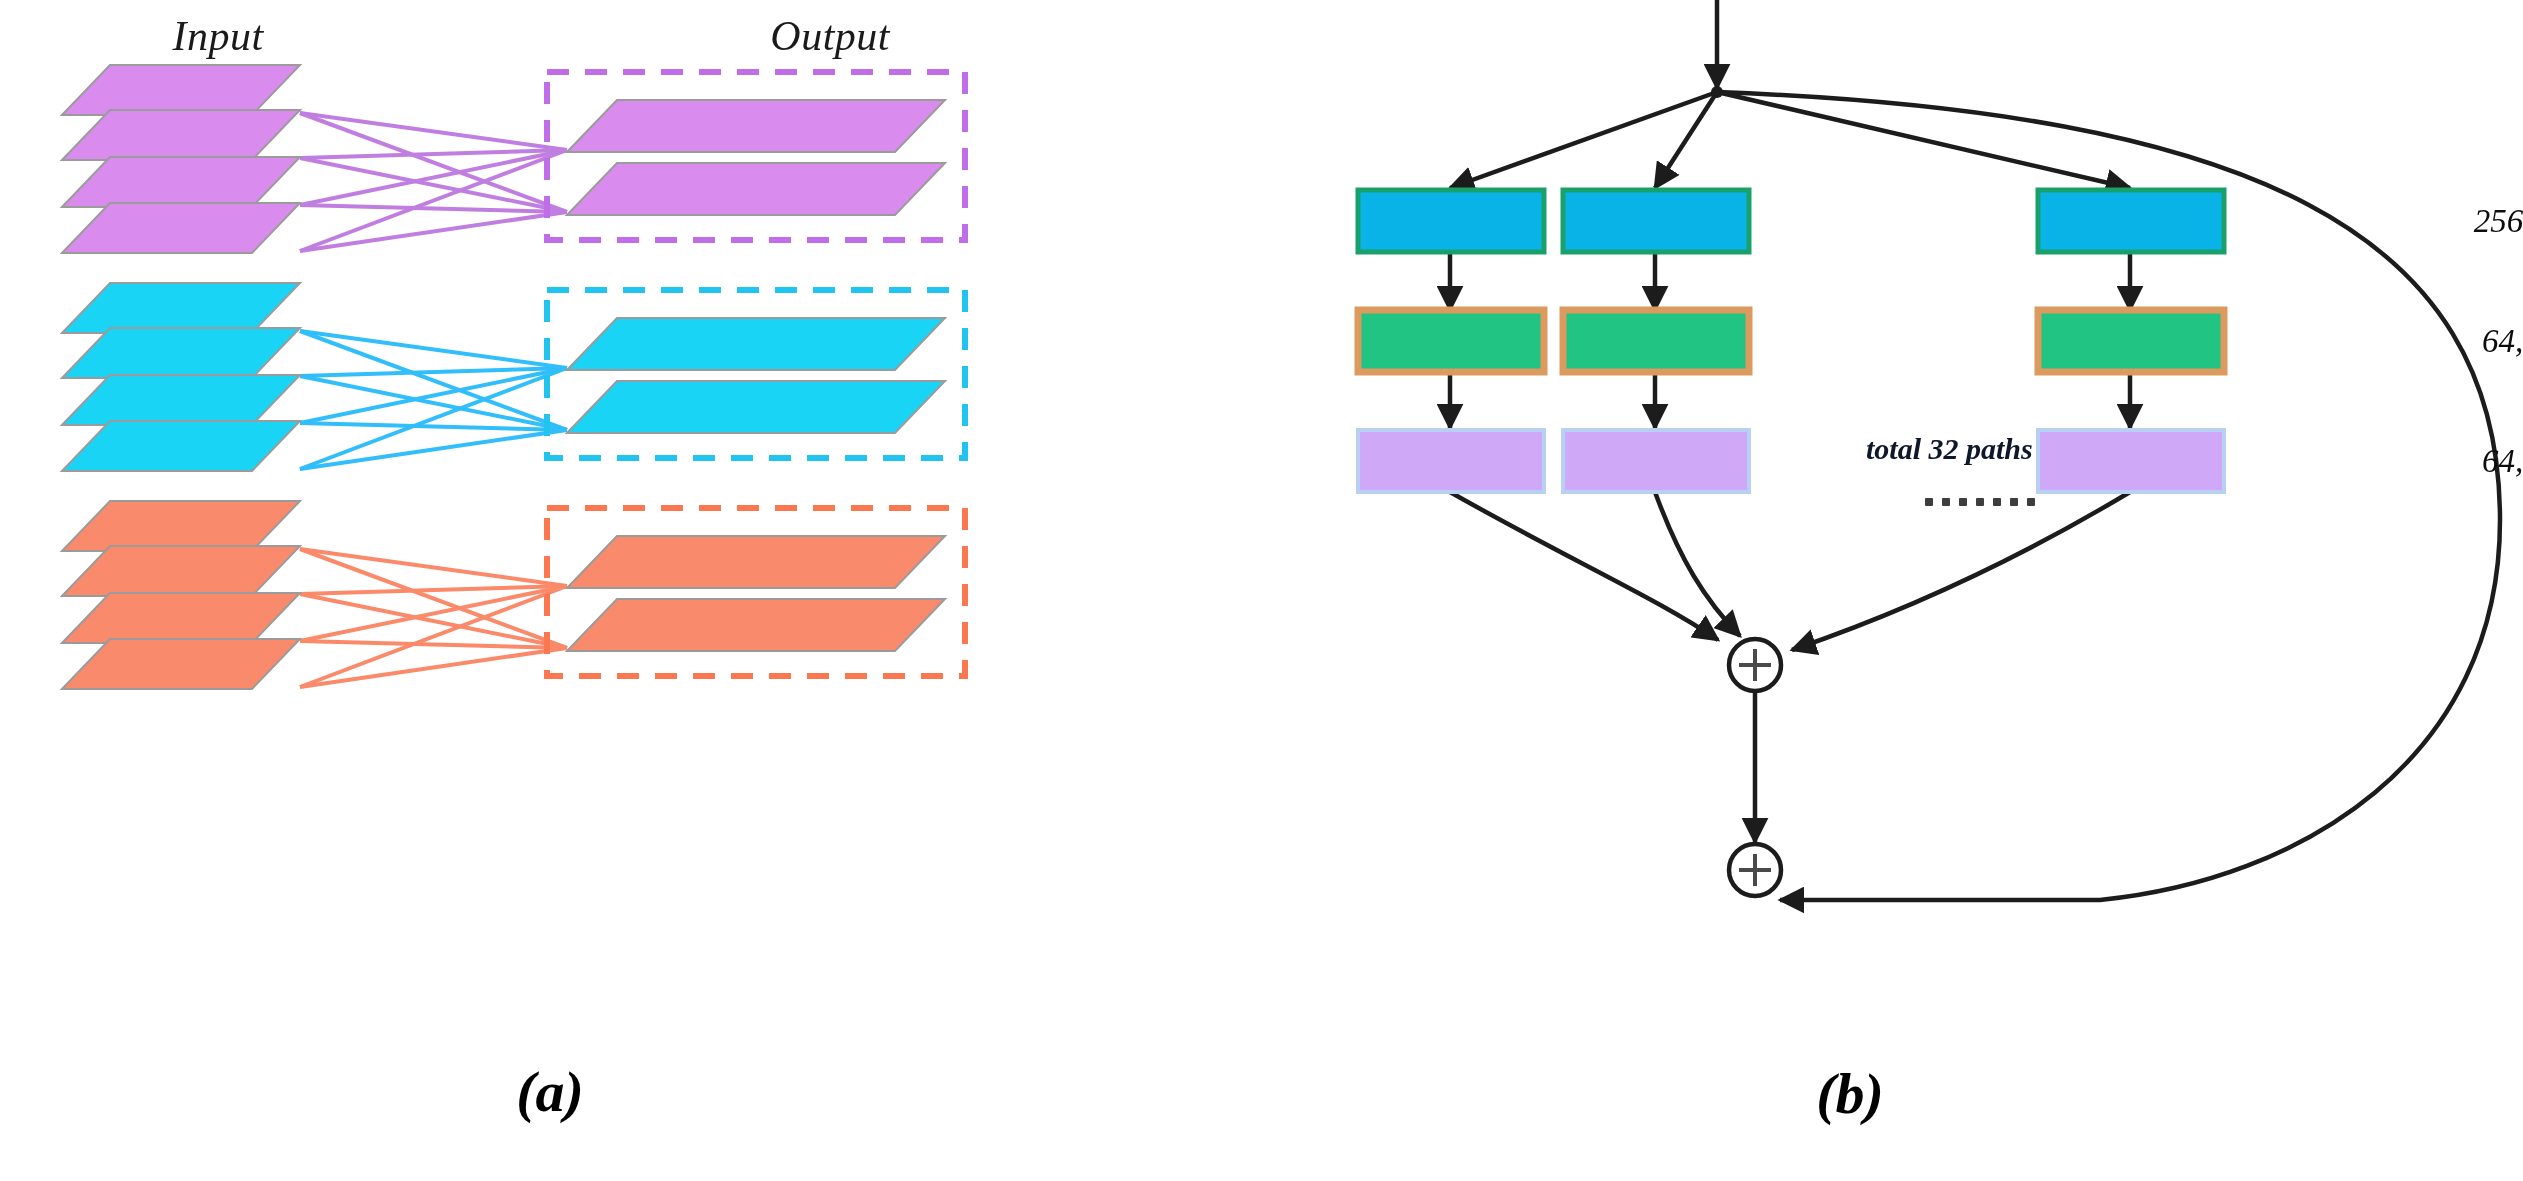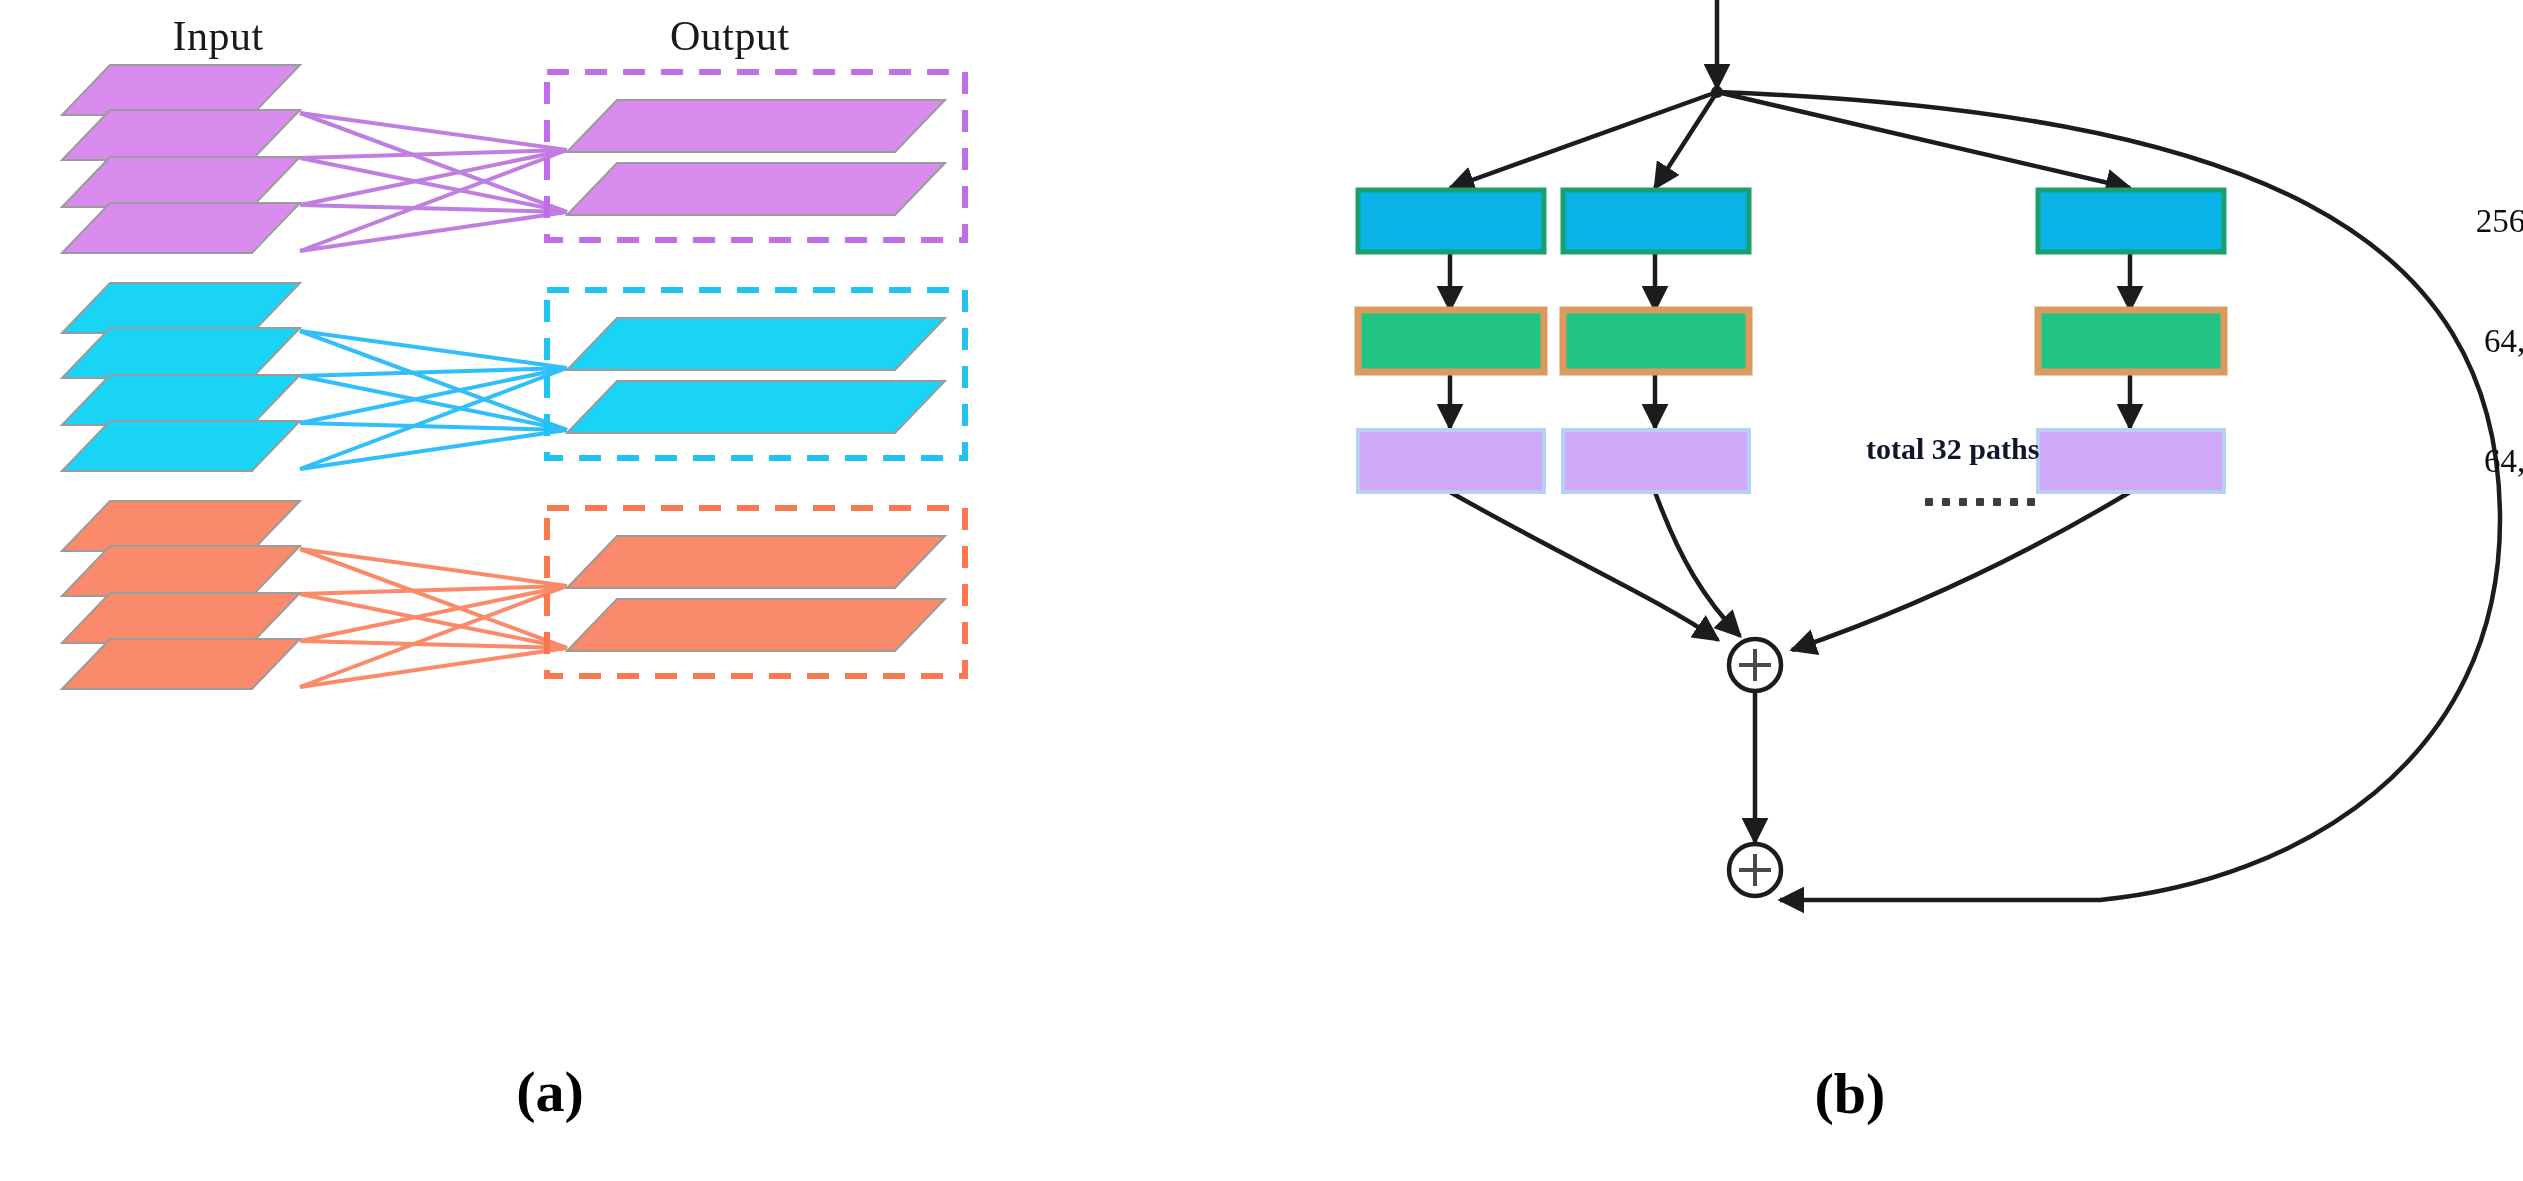--- a/index.html
+++ b/index.html
@@ -13,20 +13,21 @@
     height: 1181px;
     font-family: "Liberation Serif", "DejaVu Serif", serif;
     position: relative;
     overflow: hidden;
   }
   #figure-root {
     position: absolute;
     left: 0; top: 0;
     width: 2523px;
     height: 1181px;
+    font-style: italic;
   }
   .panel {
     position: absolute;
     top: 0;
     height: 1181px;
   }
   #panel-a { left: 0; width: 1100px; }
   #panel-b { left: 1100px; width: 1423px; }
 
   .panel-svg {
@@ -40,21 +41,21 @@
   .col-header {
     position: absolute;
     font-size: 42px;
     font-weight: 400;
     color: #1a1a1a;
     letter-spacing: 0.5px;
     white-space: nowrap;
     font-family: "Liberation Serif", "DejaVu Serif", serif;
   }
   #header-input  { left: 118px; top: 12px; width: 200px; text-align: center; }
-  #header-output { left: 670px; top: 12px; width: 220px; text-align: left; }
+  #header-output { left: 670px; top: 12px; width: 220px; text-align: right; }
 
   .panel-caption {
     position: absolute;
     font-size: 58px;
     font-weight: 700;
     color: #000000;
     text-align: center;
     font-family: "Liberation Serif", "DejaVu Serif", serif;
     white-space: nowrap;
   }

